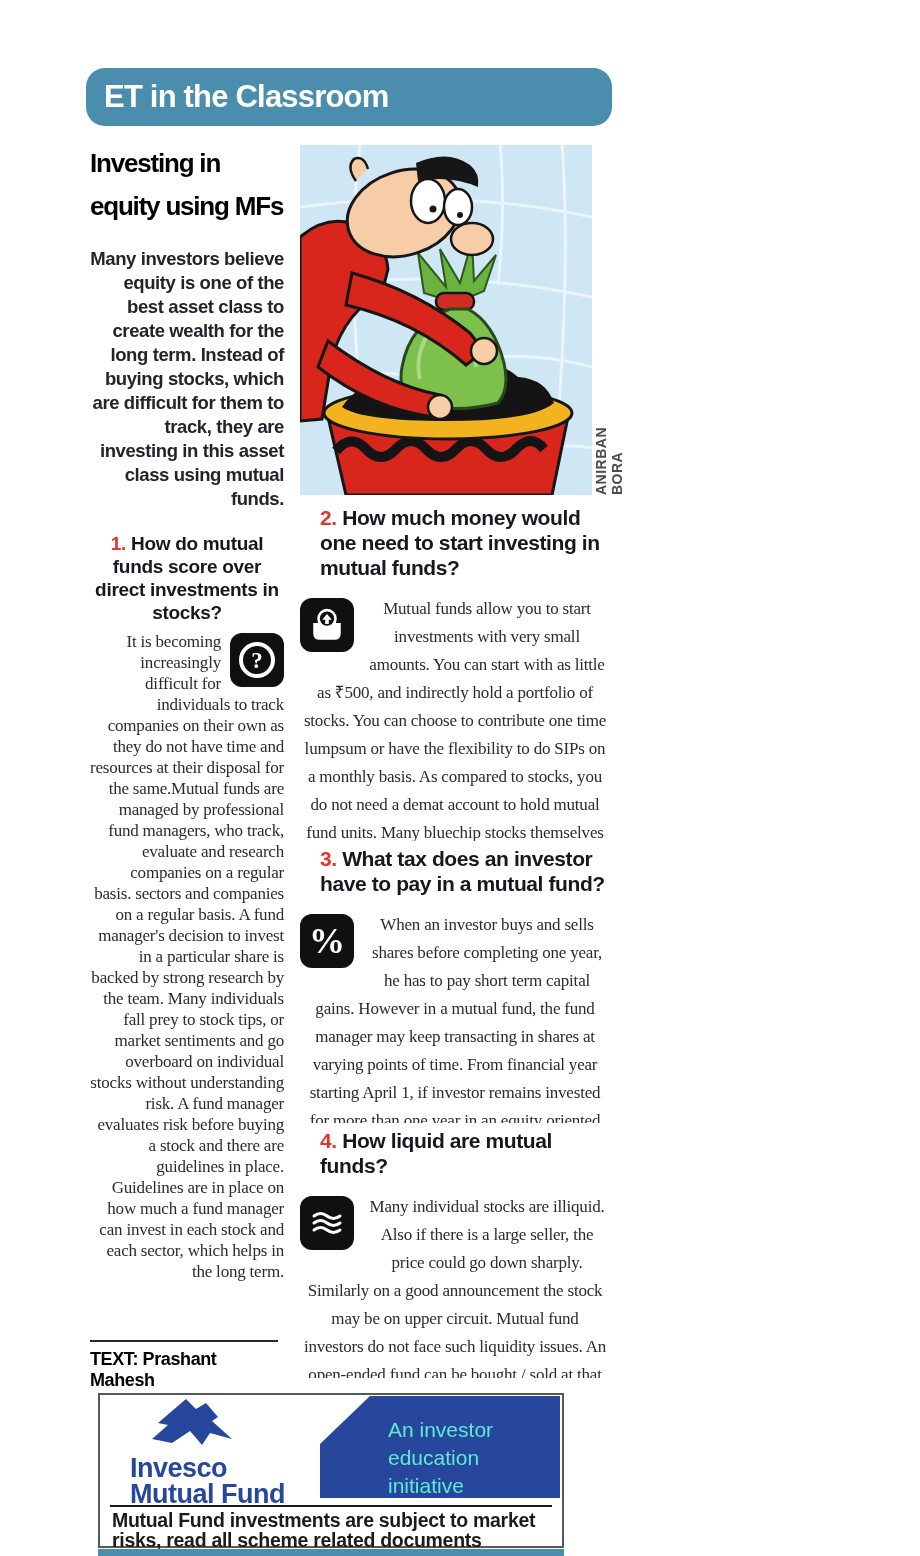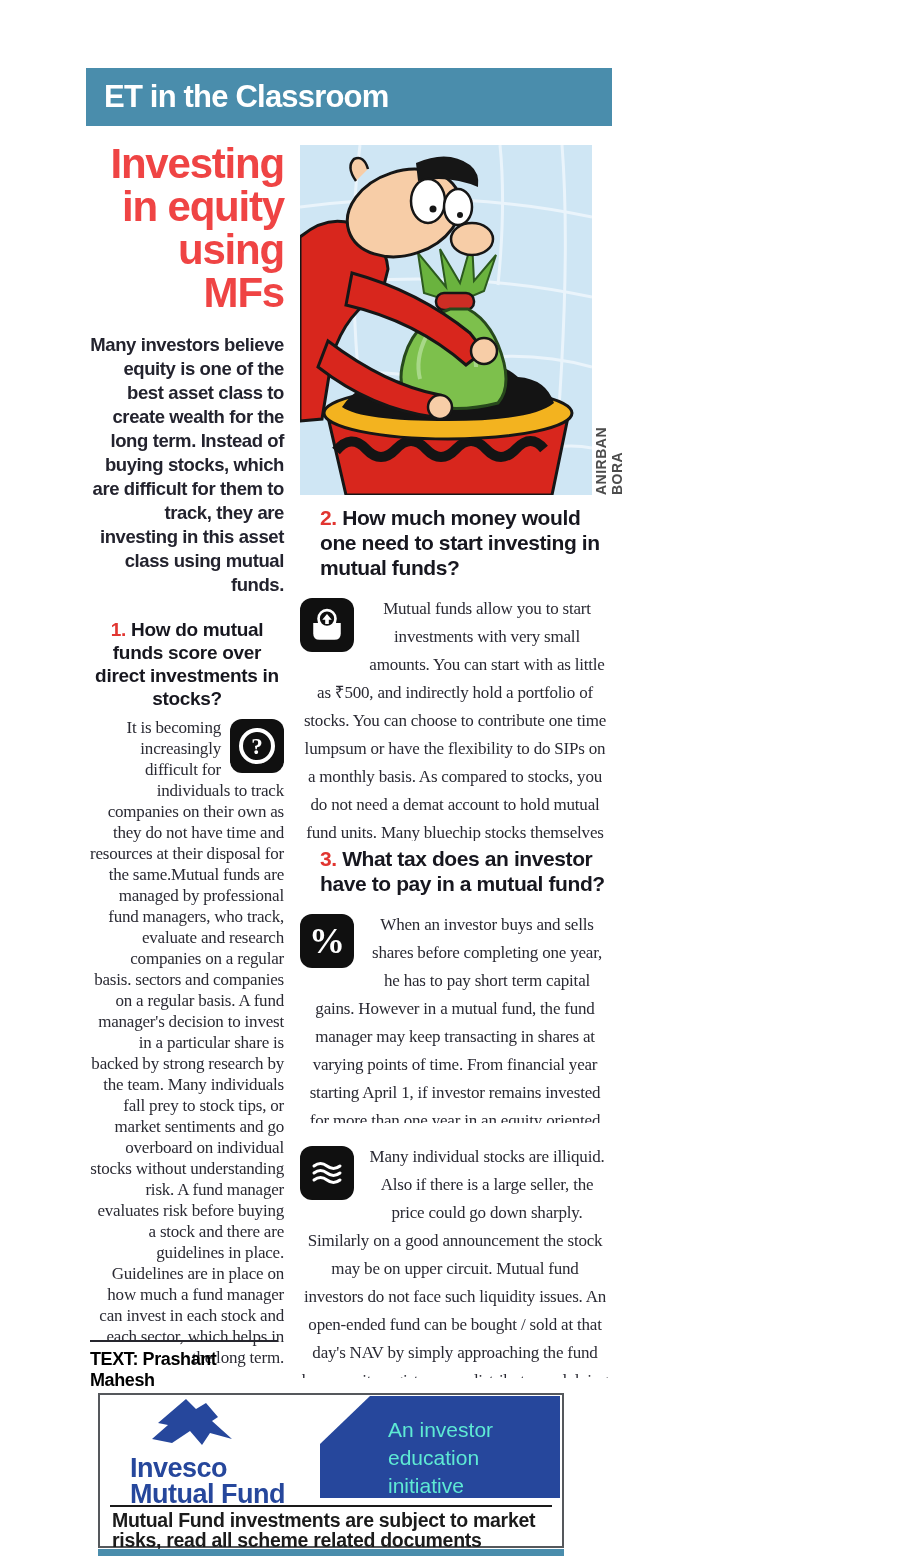--- a/index.html
+++ b/index.html
@@ -3,26 +3,26 @@
 <meta charset="utf-8">
 <style>
   * { margin:0; padding:0; box-sizing:border-box; }
   body { background:#ffffff; }
   .page { position:relative; width:920px; height:1556px; background:#ffffff;
           font-family:"Liberation Sans", sans-serif; overflow:hidden; }
 
   
   .masthead { position:absolute; left:86px; top:68px; width:526px; height:58px;
     background:#4A8DAC; color:#fff; display:flex; align-items:center;
-    padding-left:18px; font-size:31px; font-weight:bold; letter-spacing:-0.8px; }
+    padding-left:18px; font-size:31px; font-weight:bold; letter-spacing:-0.8px;border-radius:19px; }
 
   
   .leftcol { position:absolute; left:90px; top:142px; width:194px; }
-  .headline { font-size:42px; line-height:43px; font-weight:bold; text-align:right;
-    color:#ef4444; letter-spacing:-1.2px; }
+  .headline { font-size:26px; line-height:43px; font-weight:bold; 
+    color:#000000; letter-spacing:-1.2px; }
   .intro { margin-top:19px; font-size:18.5px; line-height:24px; font-weight:bold;
     text-align:right; color:#23232E; letter-spacing:-0.4px; }
   .q1head { margin-top:21px; font-size:19px; line-height:23px; font-weight:bold;
     text-align:center; color:#17171F; letter-spacing:-0.3px; }
   .qnum { color:#E13530; }
   .q1body { margin-top:7px; font-family:"Liberation Serif", serif; font-size:17px;
     line-height:21px; text-align:right; color:#2A2A33; letter-spacing:-0.2px; }
   .q1body .qicon { float:right; margin:2px 0 5px 9px; }
   .rulebyline { position:absolute; left:90px; top:1340px; width:188px; }
   .rulebyline hr { border:none; border-top:2px solid #26262E; }
@@ -166,20 +166,24 @@
       <span>What tax does an investor have to pay in a mutual fund?</span>
     </div>
     <div class="qbody">
       <span class="qicon">
         <span class="pct">%</span>
       </span><span>When an investor buys and sells shares before completing one year, he has to pay short term capital gains. However in a mutual fund, the fund manager may keep transacting in shares at varying points of time. From financial year starting April 1, if investor remains invested for more than one year in an equity oriented fund, he will have to pay long term capital gains tax of 10% on all his gains.</span>
     </div>
   </div>
 
   <div class="qblock" id="q4">
+    <div class="qhead">
+      <span class="qnum">4.</span>
+      <span>How liquid are mutual funds?</span>
+    </div>
     <div class="qbody">
       <span class="qicon">
         <svg width="36" height="34" viewBox="0 0 36 34">
           <g stroke="#fff" stroke-width="3" fill="none" stroke-linecap="round">
             <path d="M5 10 q6.5 -5 13 0 q6.5 5 13 0"></path>
             <path d="M5 17 q6.5 -5 13 0 q6.5 5 13 0"></path>
             <path d="M5 24 q6.5 -5 13 0 q6.5 5 13 0"></path>
           </g>
         </svg>
       </span><span>Many individual stocks are illiquid. Also if there is a large seller, the price could go down sharply. Similarly on a good announcement the stock may be on upper circuit. Mutual fund investors do not face such liquidity issues. An open-ended fund can be bought / sold at that day's NAV by simply approaching the fund house or its registrar or a distributor and doing the necessary transaction.</span>

